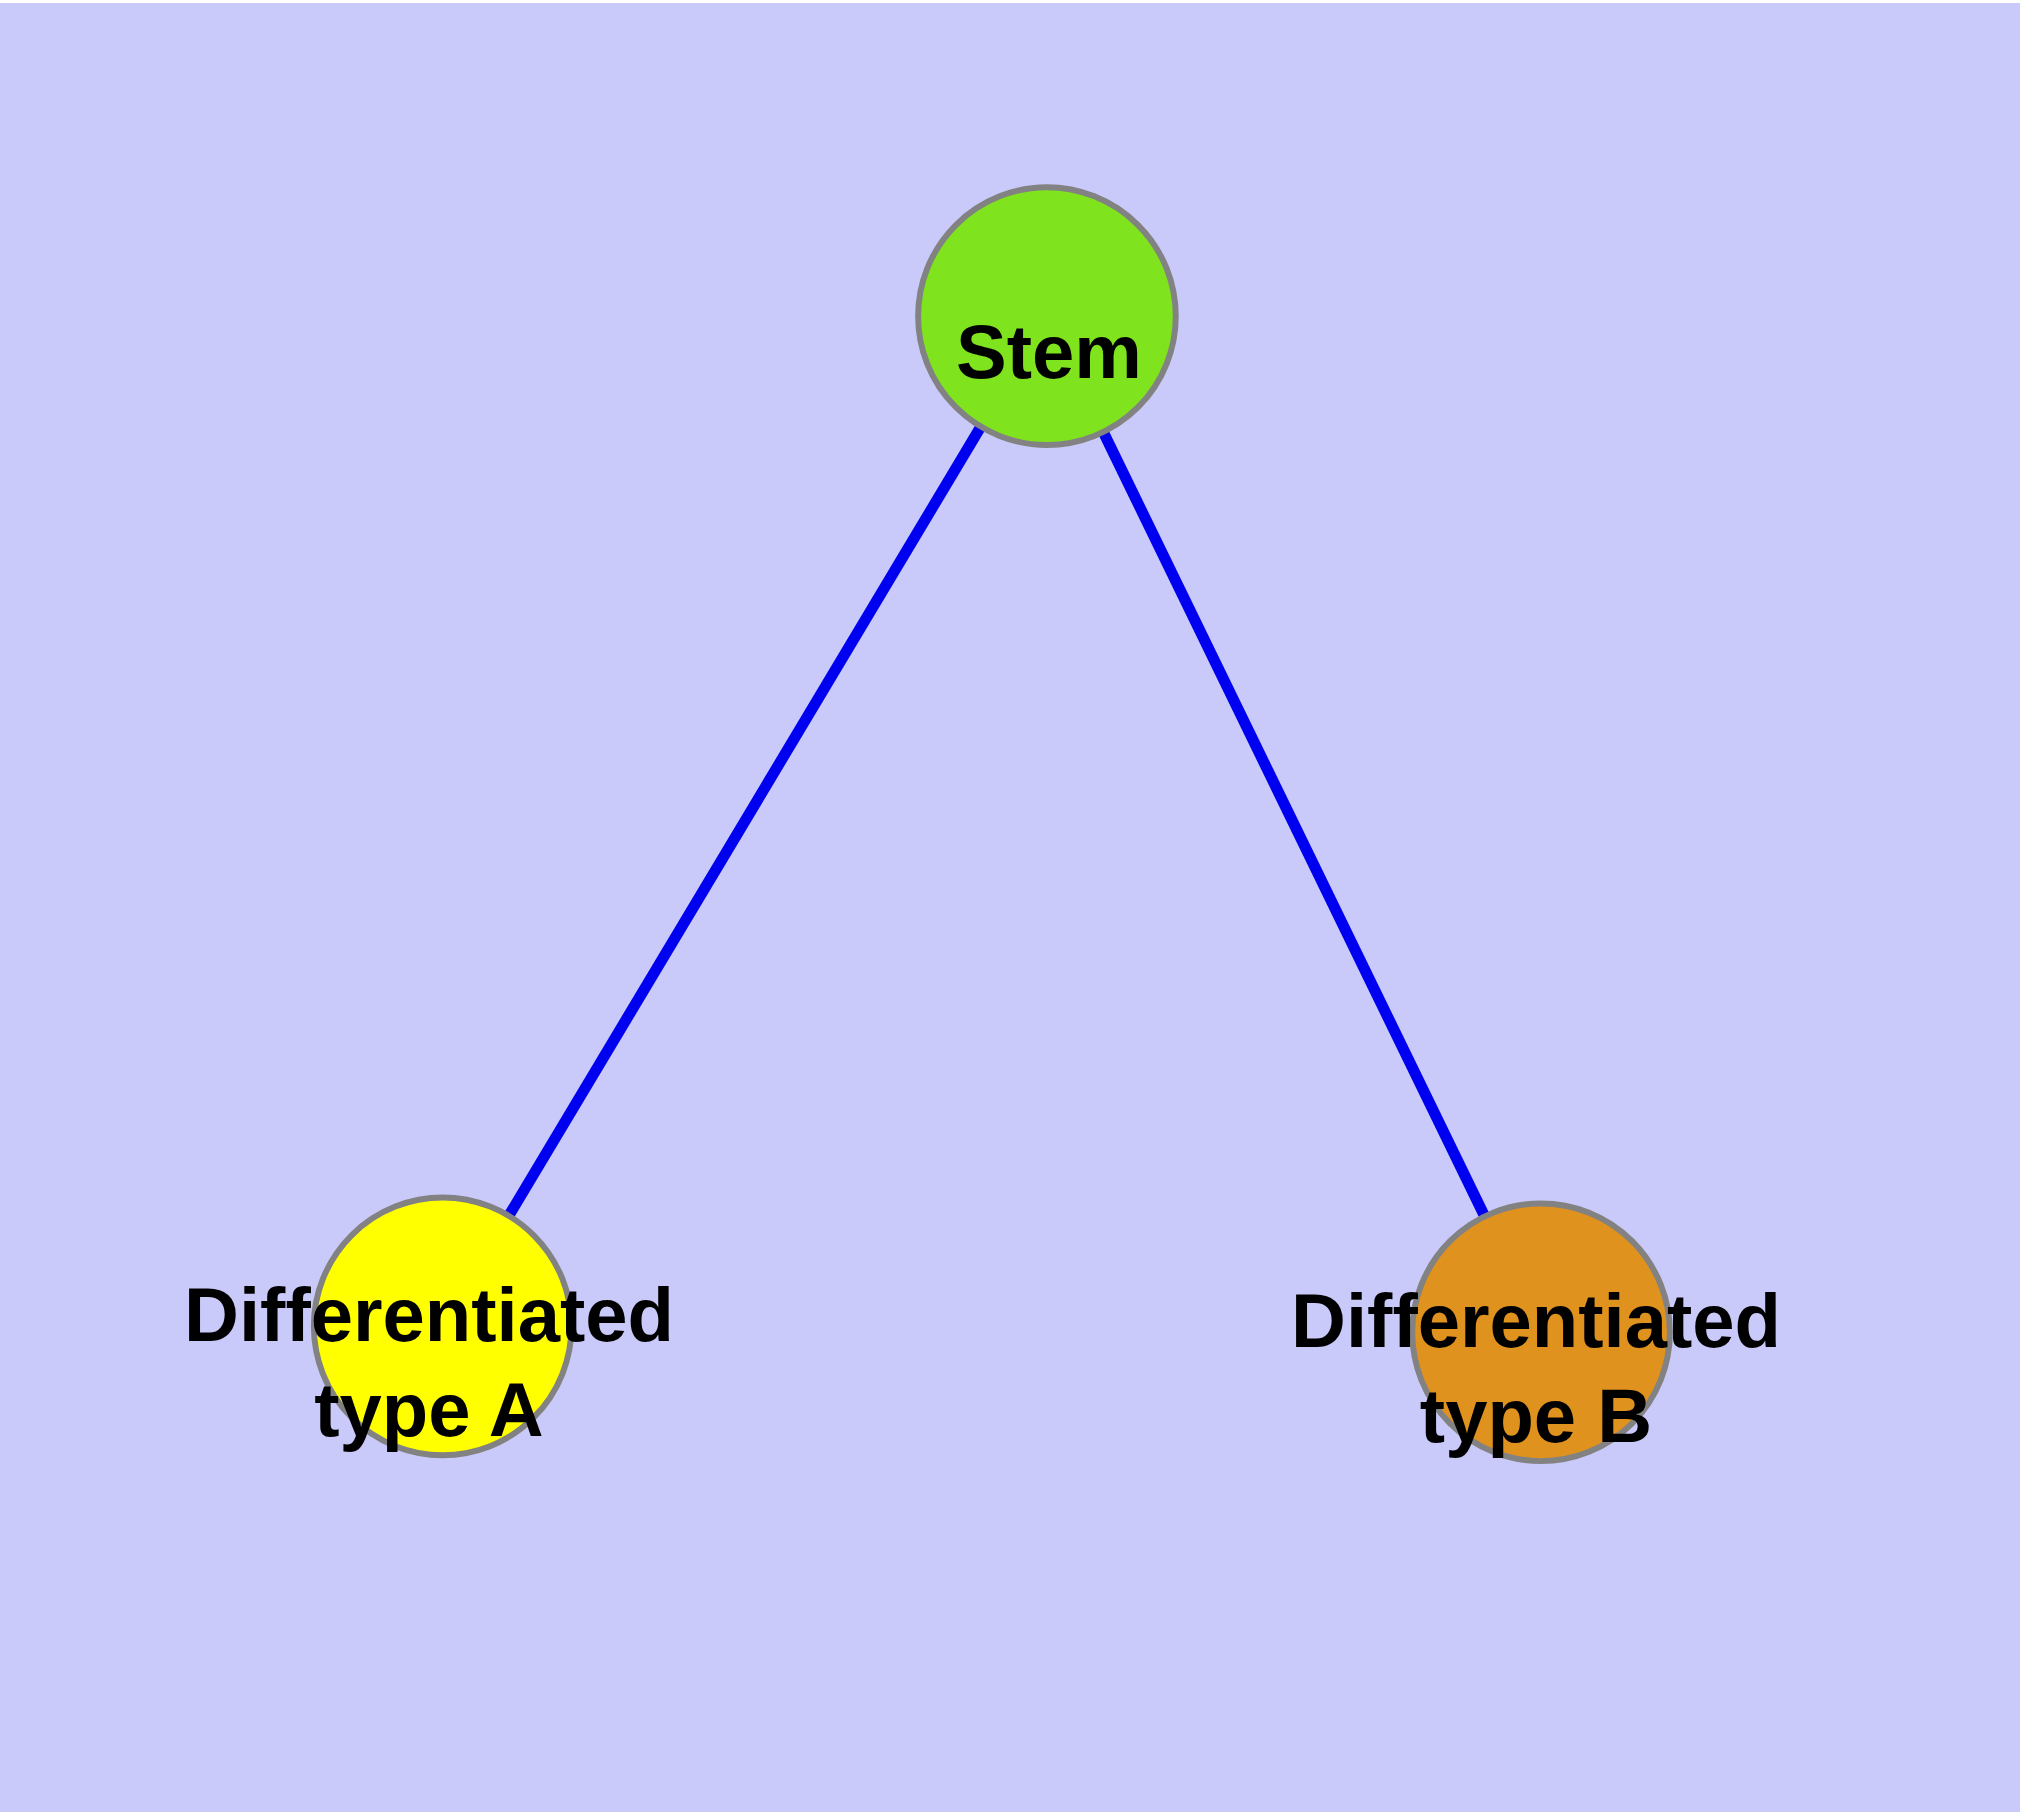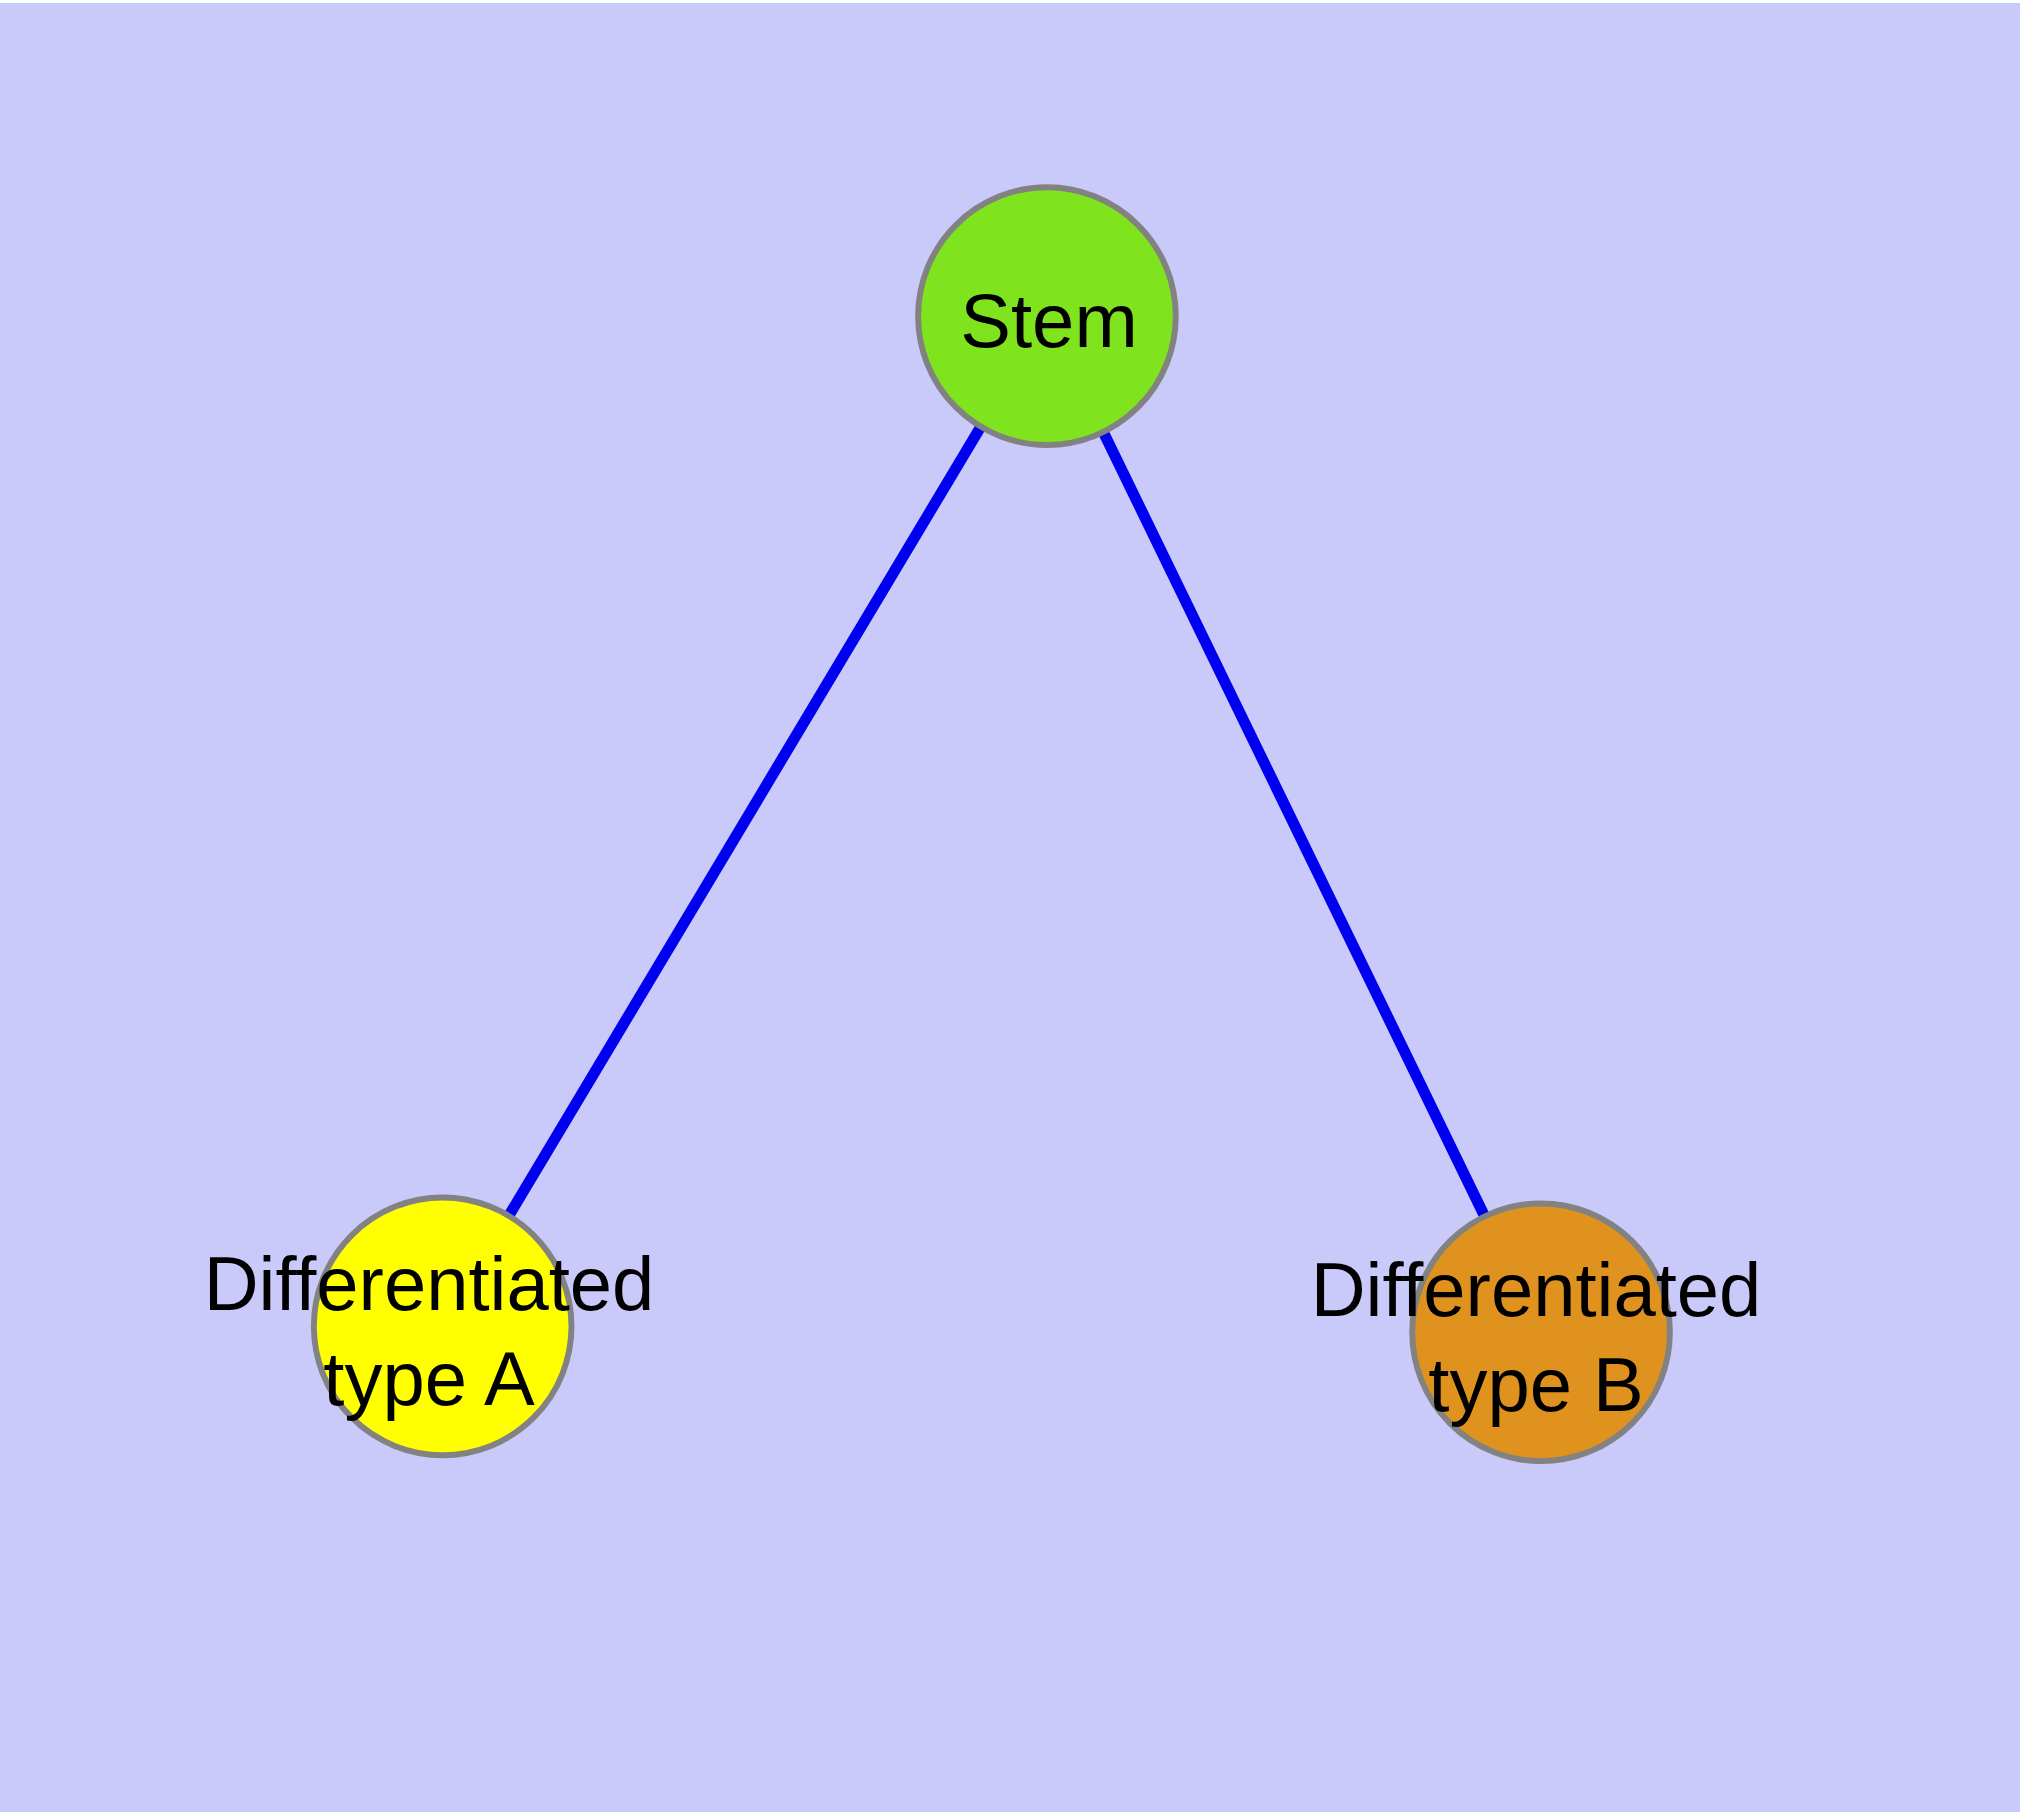--- a/index.html
+++ b/index.html
@@ -33,25 +33,26 @@
     fill: none;
   }
   .node-circle {
     stroke-width: 7;
   }
   .node-label {
     position: absolute;
     transform: translate(-50%, -50%);
     font-size: 76px;
     line-height: 1.25;
-    font-weight: normal;
+    font-weight: bold;
     color: #000000;
     text-align: center;
     white-space: pre-line;
     letter-spacing: 0;
+    margin-top: 31px;
   }
   #label-stem   { left: 1049px; top: 320px; }
   #label-type-a { left: 429px;  top: 1331px; }
   #label-type-b { left: 1536px; top: 1337px; }
 </style>
 </head>
 <body>
 
 <div class="canvas">
 

